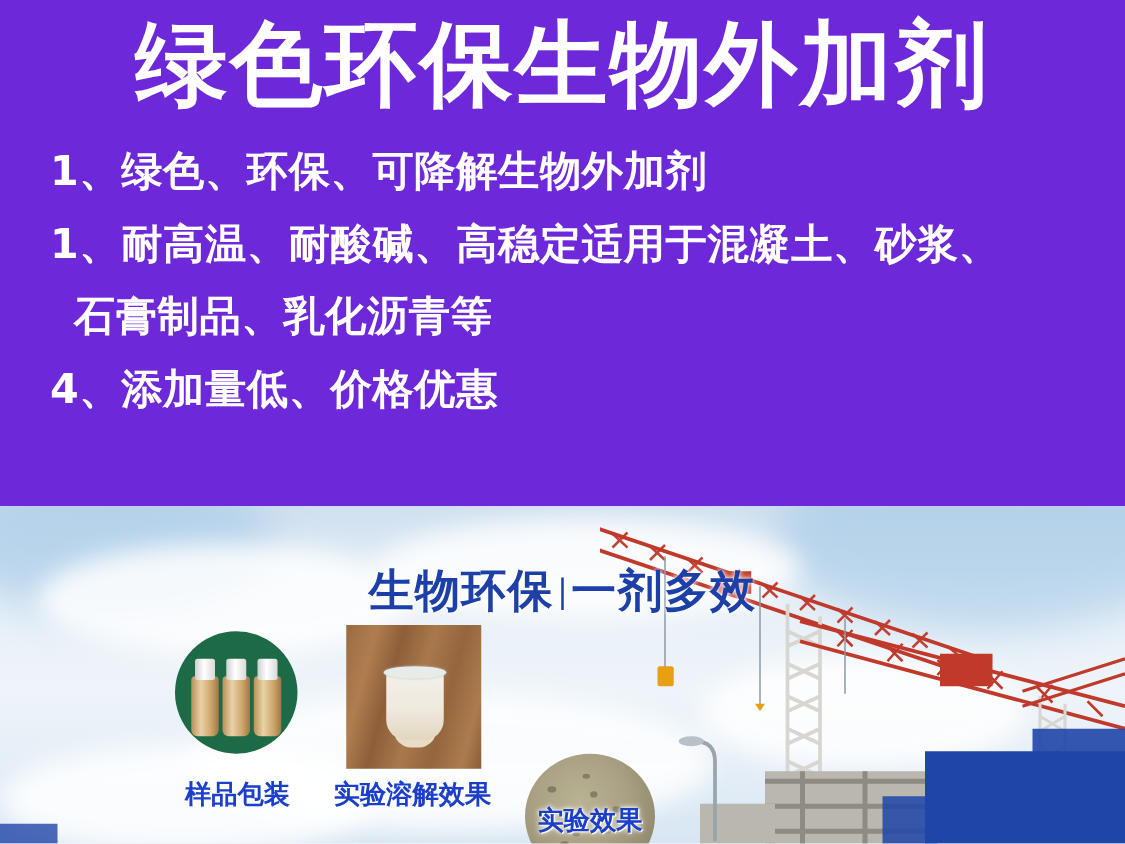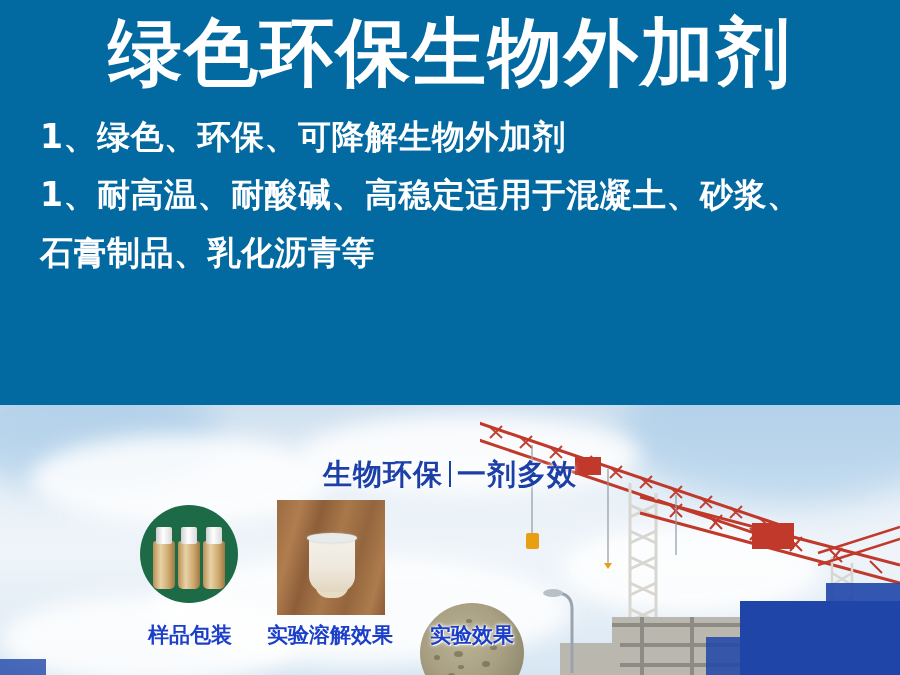--- a/index.html
+++ b/index.html
@@ -9,21 +9,21 @@
     position:relative;
     width:900px;height:675px;
     overflow:hidden;
     background:#ffffff;
   }
 
   
   .banner{
     position:absolute;left:0;top:0;
     width:900px;height:405px;
-    background:#0369a1;
+    background:#6d28d9;
     overflow:hidden;
   }
   .title{
     position:absolute;left:0;top:8px;width:900px;
     text-align:center;
     color:#ffffff;
     font-family:"DejaVu Sans","Liberation Sans",sans-serif;
     font-weight:bold;
     font-size:74px;
     line-height:88px;
@@ -35,21 +35,21 @@
   }
   .bline{
     color:#ffffff;
     font-family:"DejaVu Sans","Liberation Sans",sans-serif;
     font-weight:bold;
     font-size:33px;
     line-height:58px;
     letter-spacing:0.5px;
     white-space:nowrap;
   }
-  .bline.cont{ padding-left:0px; }
+  .bline.cont{ padding-left:0px;margin-left:19px; }
 
   
   .photoscene{
     position:absolute;left:0;top:405px;
     width:900px;height:270px;
     overflow:hidden;
     background:linear-gradient(180deg,#cfe0ef 0%,#e8f0f7 28%,#eef4f9 55%,#e3edf6 80%,#d6e6f2 100%);
   }
   
   .cloud{position:absolute;border-radius:50%;background:#ffffff;filter:blur(10px);opacity:.85;}
@@ -66,21 +66,21 @@
   .bldg{position:absolute;background:#b9b7ae;}
   .bldgdk{position:absolute;background:#8d8b84;}
 
   
   .midline{
     position:absolute;left:0;top:52px;width:900px;
     text-align:center;
     color:#1c3fa8;
     font-family:"DejaVu Sans","Liberation Sans",sans-serif;
     font-weight:bold;
-    font-size:29px;
+    font-size:36px;
     line-height:34px;
     letter-spacing:1px;
     white-space:nowrap;
     text-shadow:0 0 3px rgba(255,255,255,.95),0 0 6px rgba(255,255,255,.8);
     z-index:40;
   }
   .midline .bar{
     display:inline-block;
     width:2px;height:26px;
     background:#1c3fa8;
@@ -125,36 +125,37 @@
     color:#1c3fc9;
     font-family:"DejaVu Sans","Liberation Sans",sans-serif;
     font-weight:bold;
     font-size:21px;
     line-height:26px;
     white-space:nowrap;
     text-shadow:0 0 3px #ffffff,0 0 5px #ffffff,1px 1px 0 rgba(255,255,255,.9);
   }
   .c1{left:100px;width:180px;}
   .c2{left:240px;width:180px;}
-  .c3{left:382px;width:180px;}
+  .c3{left:382px;width:180px;margin-top:21px;}
   .c4{left:518px;width:180px;}
 </style>
 </head>
 <body>
 
 <div id="poster">
 
   <div class="banner">
 
     <div class="title">绿色环保生物外加剂</div>
 
     <div class="bullets">
       <div class="bline">1、绿色、环保、可降解生物外加剂</div>
       <div class="bline">1、耐高温、耐酸碱、高稳定适用于混凝土、砂浆、</div>
       <div class="bline cont">石膏制品、乳化沥青等</div>
+      <div class="bline">4、添加量低、价格优惠</div>
     </div>
   </div>
 
   <div class="photoscene">
 
     <div class="skyblue" style="left:-40px;top:-30px;width:260px;height:120px;"></div>
     <div class="skyblue" style="left:620px;top:-50px;width:340px;height:150px;"></div>
     <div class="cloud" style="left:30px;top:30px;width:300px;height:90px;"></div>
     <div class="cloud" style="left:300px;top:10px;width:340px;height:80px;"></div>
     <div class="cloud" style="left:150px;top:150px;width:420px;height:110px;"></div>

